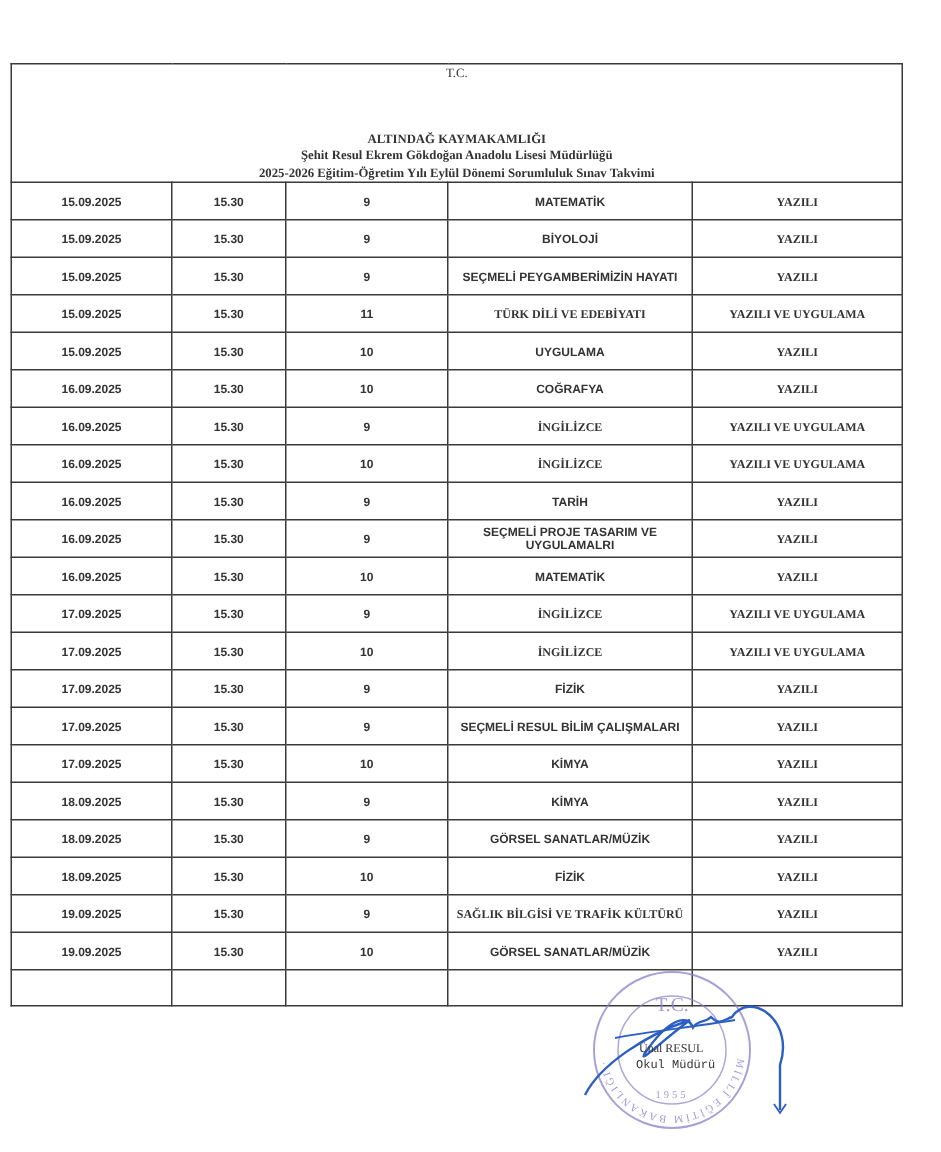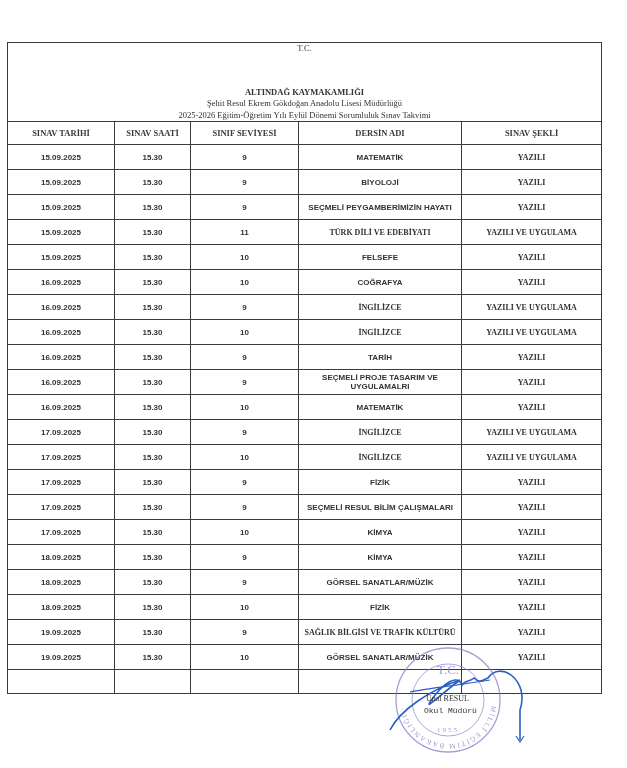--- a/index.html
+++ b/index.html
@@ -2,21 +2,21 @@
 <html><head>
 <meta charset="utf-8">
 <style>
   html, body { margin: 0; padding: 0; background: #ffffff; }
   body { width: 627px; height: 768px; position: relative; overflow: hidden; font-family: "Liberation Sans", sans-serif; color: #2a2a2a; }
   .doc { position: absolute; left: 7px; top: 42px; width: 594px; }
   table { border-collapse: collapse; width: 594px; table-layout: fixed; }
   td, th { border: 1px solid #3a3a3a; text-align: center; vertical-align: middle; padding: 0; }
   .title-cell { height: 52px; font-family: "Liberation Serif", serif; font-size: 8.5px; line-height: 11.5px; color: #333; font-weight: normal; }
   .title-cell .l2 { font-weight: bold; margin-top: 32px; }
-  .title-cell .l3, .title-cell .l4 { font-weight: normal; }
+  .title-cell .l3, .title-cell .l4 { font-weight: bold; }
   .colhead th { height: 22px; font-family: "Liberation Serif", serif; font-weight: bold; font-size: 8.5px; color: #3a3a3a; }
   tr.row td { height: 24px; font-size: 8px; font-weight: bold; color: #333; }
   td.serif { font-family: "Liberation Serif", serif; font-size: 8.6px; text-align: center; }
   td.small { font-size: 6px; margin-left: 42px; }
   td.tiny { font-size: 5.4px; margin-left: 40px; }
   td.exam { font-family: "Liberation Serif", serif; font-size: 8.5px; }
   td.two { line-height: 9px; }
   tr.empty td { height: 23px; }
   .stamp { position: absolute; left: 370px; top: 640px; width: 170px; height: 128px; }
   .sig-text { position: absolute; font-family: "Liberation Serif", serif; font-size: 8px; color: #333; }
@@ -35,27 +35,20 @@
     </colgroup>
     <thead>
       <tr>
         <th colspan="5" class="title-cell">
           <div>T.C.</div>
           <div class="l2">ALTINDAĞ KAYMAKAMLIĞI</div>
           <div class="l3">Şehit Resul Ekrem Gökdoğan Anadolu Lisesi Müdürlüğü</div>
           <div class="l4">2025-2026 Eğitim-Öğretim Yılı Eylül Dönemi Sorumluluk Sınav Takvimi</div>
         </th>
       </tr>
-      <tr class="colhead">
-        <th>SINAV TARİHİ</th>
-        <th>SINAV SAATİ</th>
-        <th>SINIF SEVİYESİ</th>
-        <th>DERSİN ADI</th>
-        <th>SINAV ŞEKLİ</th>
-      </tr>
     </thead>
     <tbody id="tbody">
         <tr class="row">
           <td>15.09.2025</td>
           <td>15.30</td>
           <td>9</td>
           <td>MATEMATİK</td>
           <td class="exam">YAZILI</td>
         </tr>
         <tr class="row">
@@ -76,21 +69,21 @@
           <td>15.09.2025</td>
           <td>15.30</td>
           <td>11</td>
           <td class="serif">TÜRK DİLİ VE EDEBİYATI</td>
           <td class="exam">YAZILI VE UYGULAMA</td>
         </tr>
         <tr class="row">
           <td>15.09.2025</td>
           <td>15.30</td>
           <td>10</td>
-          <td>FELSEFE</td>
+          <td>UYGULAMA</td>
           <td class="exam">YAZILI</td>
         </tr>
         <tr class="row">
           <td>16.09.2025</td>
           <td>15.30</td>
           <td>10</td>
           <td>COĞRAFYA</td>
           <td class="exam">YAZILI</td>
         </tr>
         <tr class="row">

